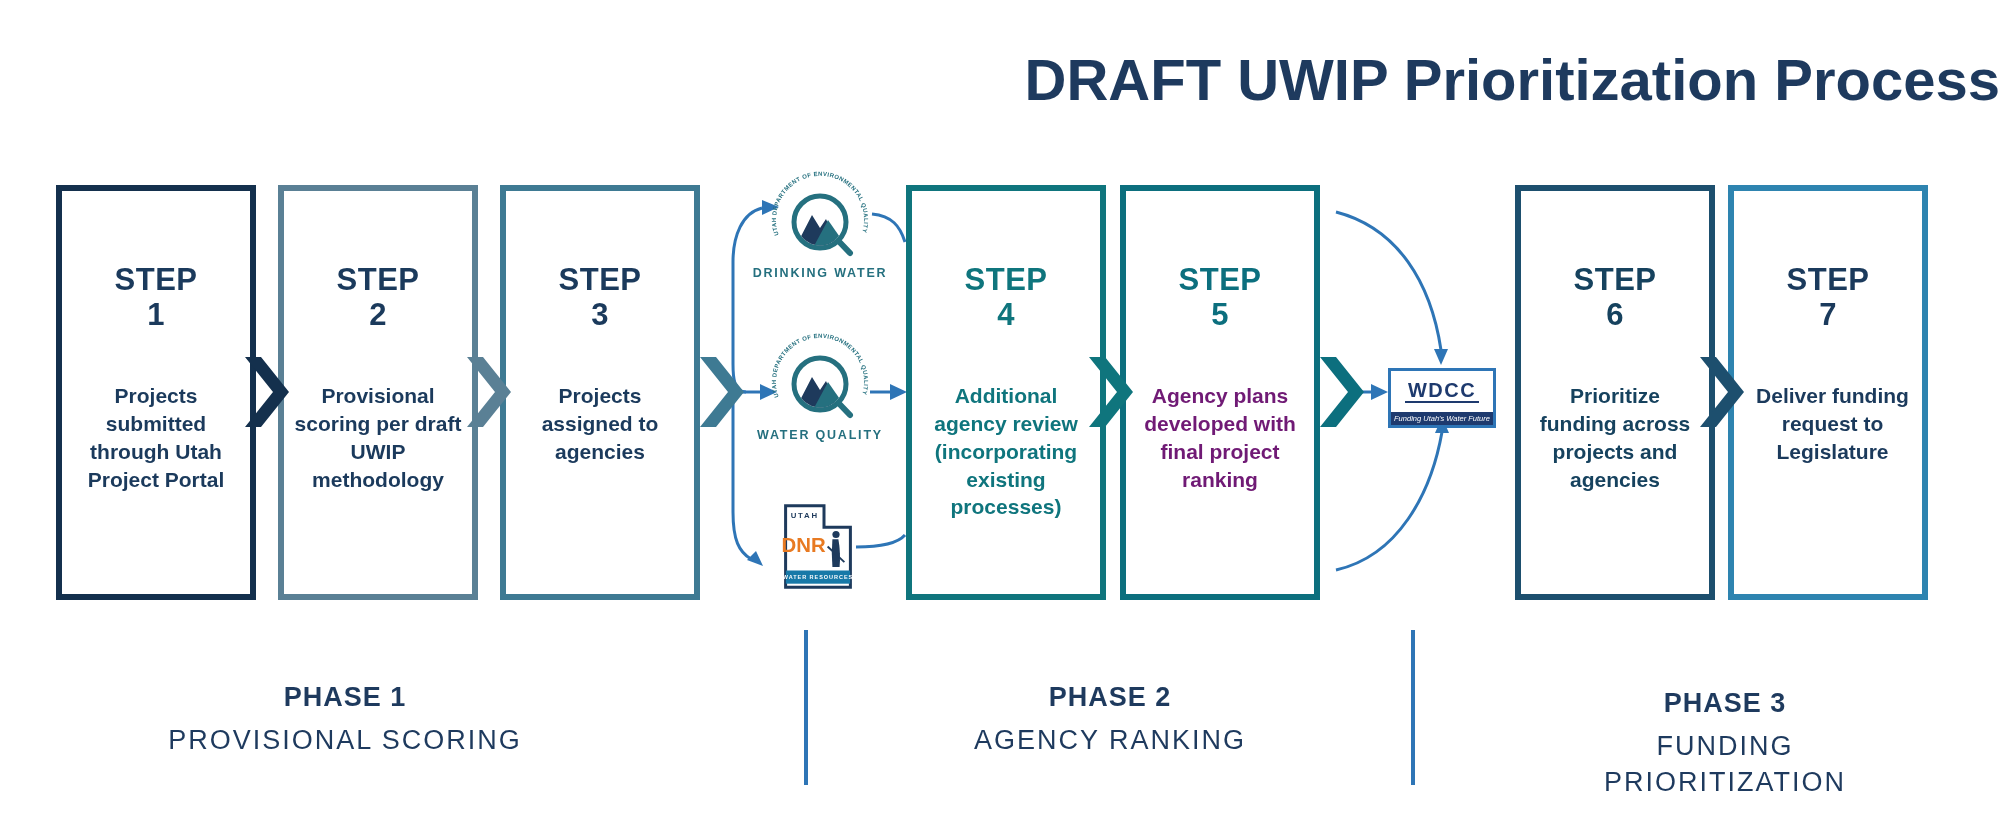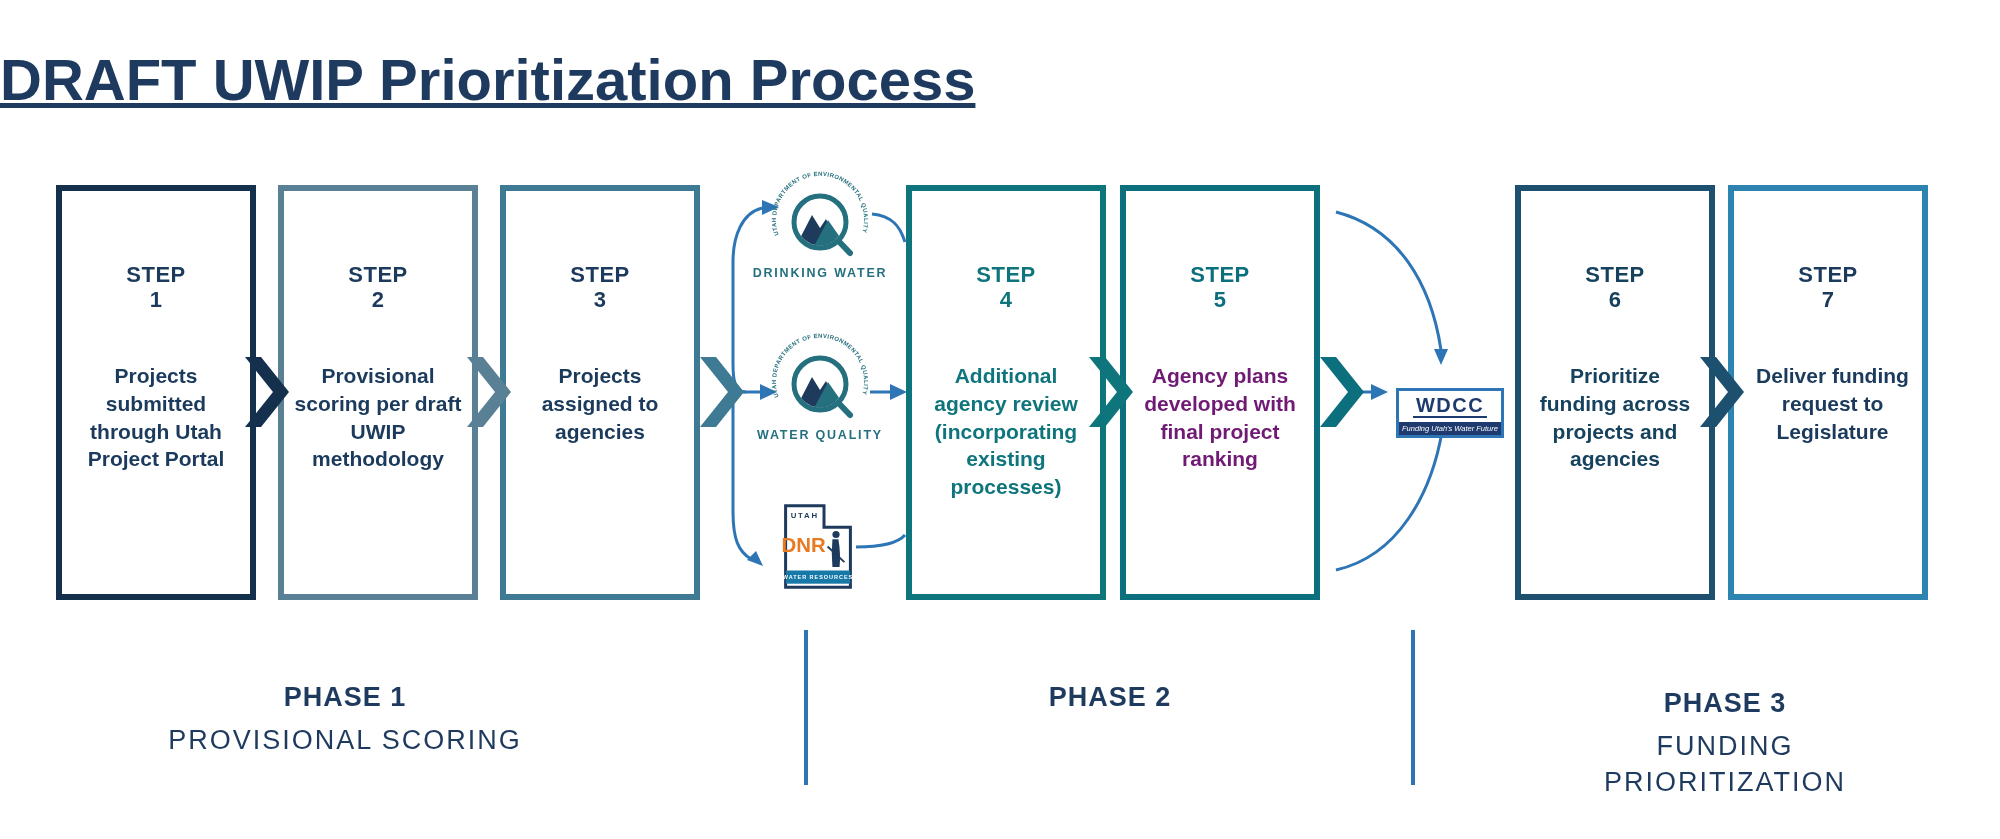--- a/index.html
+++ b/index.html
@@ -1,44 +1,44 @@
 <!DOCTYPE html>
 <html><head>
 <meta charset="utf-8">
 <style>
   html,body{margin:0;padding:0;background:#fff;}
   .canvas{
     position:relative;width:2000px;height:839px;background:#ffffff;overflow:hidden;
     font-family:"Liberation Sans", sans-serif;
   }
   .title{
-    position:absolute;top:46px;left:0;width:100%;text-align:left;
-    font-size:58px;font-weight:800;letter-spacing:0px;text-decoration:underline;
+    position:absolute;top:46px;left:0;width:100%;text-align:right;
+    font-size:58px;font-weight:800;letter-spacing:0px;
   }
   .step-box{
     position:absolute;top:185px;width:200px;height:415px;box-sizing:border-box;
     border:6px solid #333;background:#fff;z-index:2;text-align:center;
   }
   .step-head{
-    margin-top:72px;font-size:22px;font-weight:800;line-height:1.12;letter-spacing:.5px;
+    margin-top:72px;font-size:31px;font-weight:800;line-height:1.12;letter-spacing:.5px;
   }
   .step-head span{display:block;}
   .step-desc{
     margin-top:50px;padding:0 8px;font-size:21px;font-weight:600;line-height:1.32;
   }
   .chevron{position:absolute;top:357px;width:44px;height:70px;z-index:3;}
   .arrows-overlay{position:absolute;left:0;top:0;width:2000px;height:839px;z-index:1;pointer-events:none;}
   .agency-logo{position:absolute;z-index:2;}
   .agency-label{
     position:absolute;width:200px;text-align:center;font-size:12.5px;font-weight:700;
     letter-spacing:1.8px;z-index:2;
   }
   .wdcc{
-    position:absolute;left:1388px;top:388px;width:108px;height:50px;box-sizing:border-box;
-    border:3px solid #2e75b6;background:#fff;z-index:2;display:flex;flex-direction:column;margin-left:8px;
+    position:absolute;left:1388px;top:368px;width:108px;height:60px;box-sizing:border-box;
+    border:3px solid #2e75b6;background:#fff;z-index:2;display:flex;flex-direction:column;
   }
   .wdcc-top{flex:1;display:flex;align-items:center;justify-content:center;}
   .wdcc-acronym{
     font-size:20px;font-weight:800;letter-spacing:1.5px;line-height:1;
     border-bottom:2px solid currentColor;padding:0 3px 1px 3px;
   }
   .wdcc-tagline{
     height:13px;color:#fff;font-size:7.5px;font-style:italic;text-align:center;
     line-height:13px;white-space:nowrap;overflow:hidden;
   }
@@ -216,20 +216,21 @@
 
   <div class="divider" style="left: 804px; background-color: rgb(46, 117, 182);"></div>
   <div class="divider" style="left: 1411px; background-color: rgb(46, 117, 182);"></div>
 
   <div class="phase" style="left: 145px; top: 682px; color: rgb(30, 58, 94);">
     <div class="phase-title">PHASE 1</div>
     <div class="phase-sub">PROVISIONAL SCORING</div>
   </div>
   <div class="phase" style="left: 910px; top: 682px; color: rgb(30, 58, 94);">
     <div class="phase-title">PHASE 2</div>
+    <div class="phase-sub">AGENCY RANKING</div>
   </div>
   <div class="phase" style="left: 1525px; top: 688px; color: rgb(30, 58, 94);">
     <div class="phase-title">PHASE 3</div>
     <div class="phase-sub">FUNDING
 PRIORITIZATION</div>
   </div>
 
 </div>
 
 </body></html>

